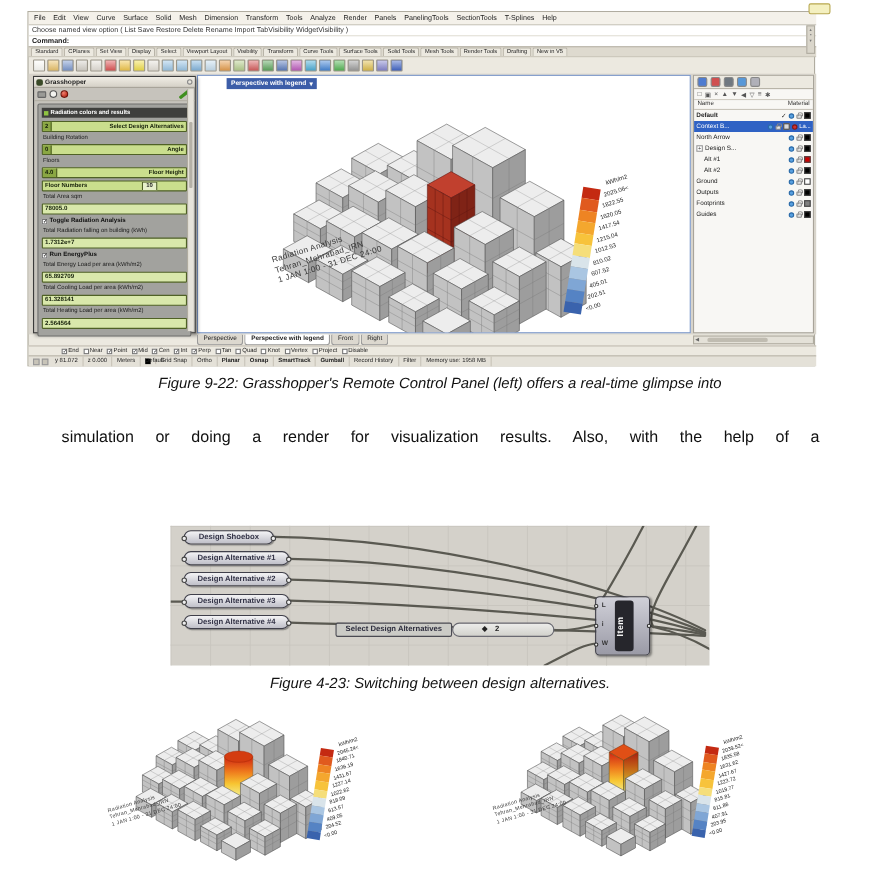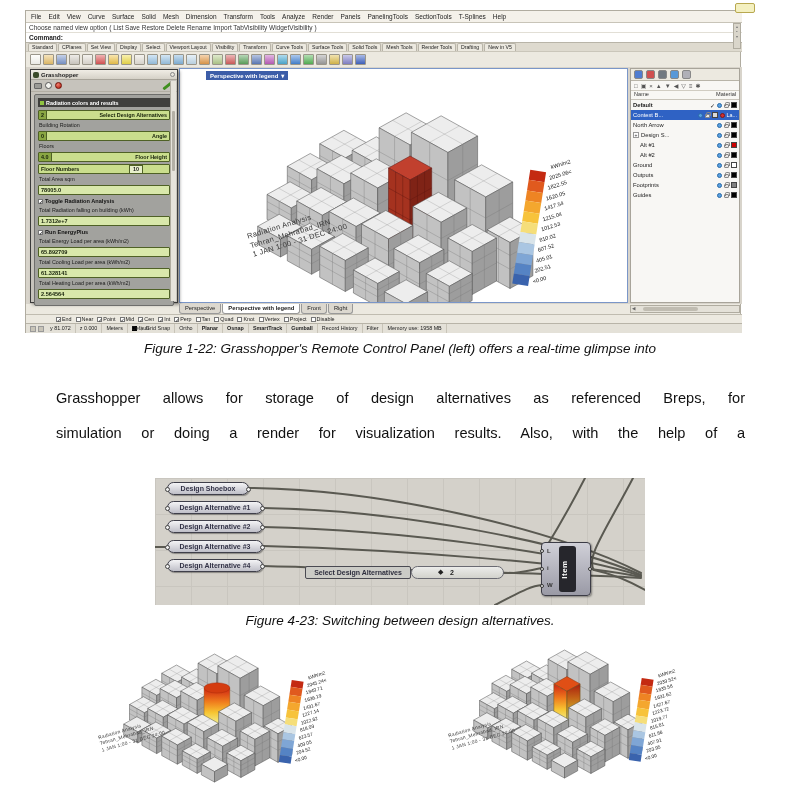--- a/index.html
+++ b/index.html
@@ -775,25 +775,24 @@
       <span class="seg on">SmartTrack</span>
       <span class="seg on">Gumball</span>
       <span class="seg">Record History</span>
       <span class="seg">Filter</span>
       <span class="seg">Memory use: 1958 MB</span>
     </div>
 </div>
 <div class="winbadge"></div>
 
 <div class="caption" id="cap322">
-  <div>Figure 1-22: Grasshopper's Remote Control Panel (left) offers a real-time glimpse into</div>
+  <div>Figure 9-22: Grasshopper's Remote Control Panel (left) offers a real-time glimpse into</div>
 </div>
 
 <div class="bodytext">
-  <div>Grasshopper allows for storage of design alternatives as referenced Breps, for</div>
   <div>simulation or doing a render for visualization results. Also, with the help of a</div>
 </div>
 
 <div class="ghc">
   <svg width="490" height="127" viewBox="0 0 490 127">
     <g fill="none" stroke="#45453d" stroke-width="2" stroke-linecap="round" opacity="0.85">
       <path d="M 94 10 C 240 12, 410 55, 486 95"></path>
       <path d="M 108 30 C 250 32, 415 66, 486 97"></path>
       <path d="M 108 49 C 250 52, 418 76, 486 98"></path>
       <path d="M 108 68 C 255 72, 420 86, 486 99"></path>

